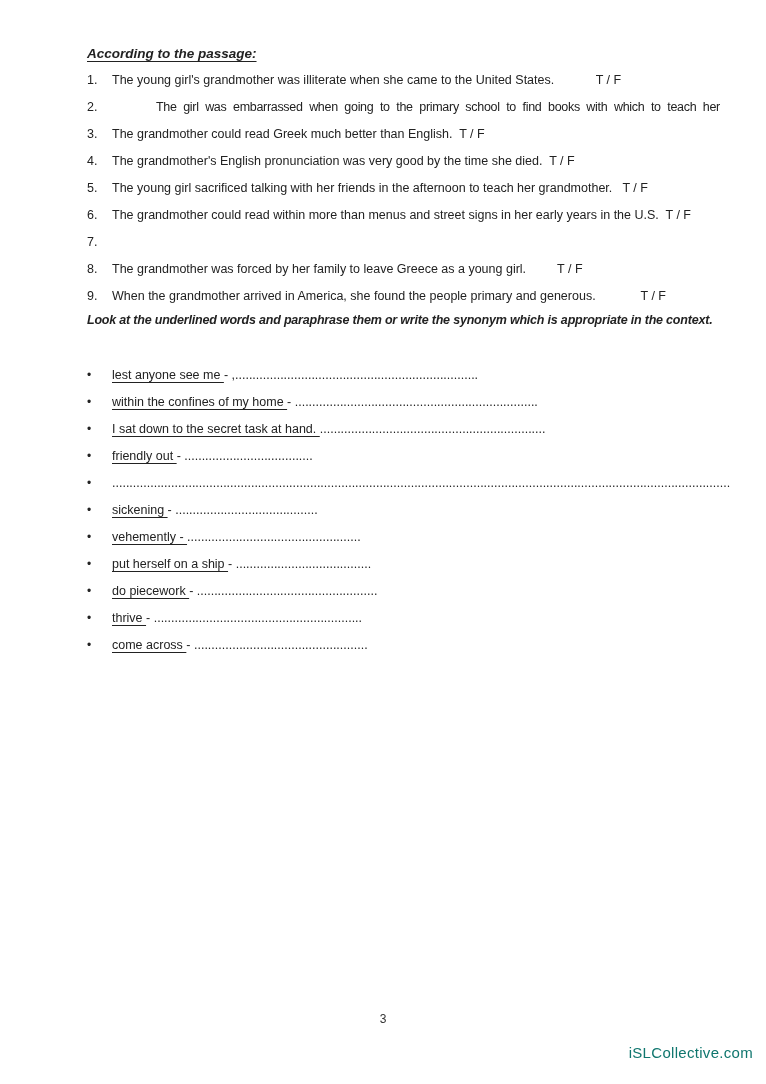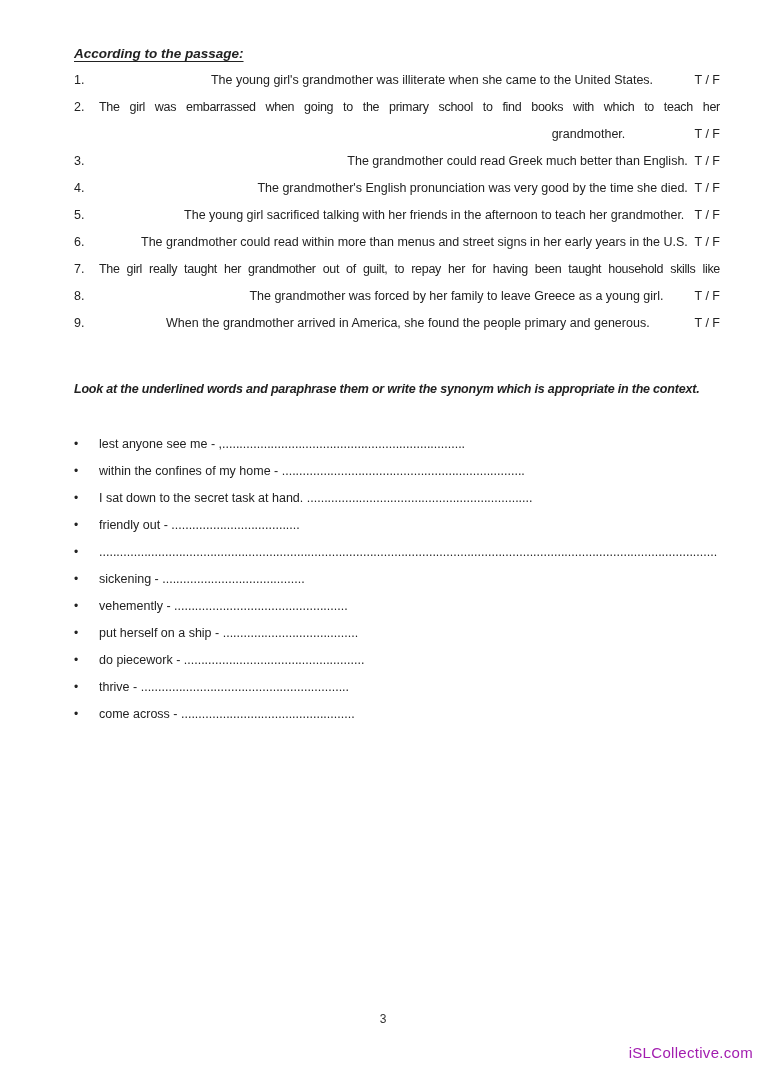--- a/index.html
+++ b/index.html
@@ -4,79 +4,77 @@
 <style>
   html, body { margin: 0; padding: 0; }
   body {
     width: 766px; height: 1084px;
     background: #ffffff;
     position: relative;
     overflow: hidden;
     font-family: "Liberation Sans", sans-serif;
     color: #222222;
   }
-  .content { position: absolute; top: 44px; left: 74px; right: 46px; }
+  .content { position: absolute; top: 44px; left: 87px; right: 46px; }
 
   .heading {
     font-size: 13.5px; font-weight: bold; font-style: italic;
     text-decoration: underline; text-underline-offset: 3px;
     line-height: 20px; margin-bottom: 3px;
   }
 
   .q { display: flex; }
   .qnum { flex: 0 0 25px; width: 25px; line-height: 27px; font-size: 12.5px; }
   .qbody { flex: 1; min-width: 0; }
-  .qline { line-height: 27px; font-size: 12.5px; white-space: pre; text-align: right; }
+  .qline { line-height: 27px; font-size: 12.5px; white-space: pre; }
   .qline.justified {
     white-space: normal;
     text-align: justify; text-align-last: justify;
-    letter-spacing: -0.3px; word-spacing: -1px;
+    letter-spacing: -0.3px; word-spacing: -1px; margin-left: 44px;
   }
 
   .instruction {
-    margin-top: 42px;
     font-size: 12.5px; font-weight: bold; font-style: italic;
     letter-spacing: -0.2px; white-space: nowrap; line-height: 20px;
   }
 
   .bullets { margin-top: 32px; }
   .b { display: flex; }
   .bdot { flex: 0 0 25px; width: 25px; line-height: 27px; font-size: 12px; }
   .bbody { flex: 1; min-width: 0; }
   .bline { line-height: 27px; font-size: 12.5px; white-space: pre; }
-  .u { text-underline-offset: 3px; }
+  .u { text-decoration: underline; text-underline-offset: 3px; }
 
   .page-num {
     position: absolute; top: 1012px; left: 0; width: 100%;
     text-align: center; font-size: 12px; color: #333333;
   }
   .watermark {
     position: absolute; top: 1044px; right: 13px;
-    font-size: 15px; color: #a21caf; letter-spacing: 0.3px;
+    font-size: 15px; color: #0f766e; letter-spacing: 0.3px;
   }
 </style>
 </head>
 <body>
 
 <div class="content">
 
   <div class="heading">According to the passage:</div>
 
   <div>
     <div class="q">
       <span class="qnum">1.</span>
       <div class="qbody">
           <div class="qline">The young girl's grandmother was illiterate when she came to the United States.            T / F</div>
         </div>
     </div>
     <div class="q">
       <span class="qnum">2.</span>
       <div class="qbody">
         <div class="qline justified">The girl was embarrassed when going to the primary school to find books with which to teach her</div>
-        <div class="qline">grandmother.                    T / F</div>
       </div>
     </div>
     <div class="q">
       <span class="qnum">3.</span>
       <div class="qbody">
           <div class="qline">The grandmother could read Greek much better than English.  T / F</div>
         </div>
     </div>
     <div class="q">
       <span class="qnum">4.</span>
@@ -92,21 +90,20 @@
     </div>
     <div class="q">
       <span class="qnum">6.</span>
       <div class="qbody">
           <div class="qline">The grandmother could read within more than menus and street signs in her early years in the U.S.  T / F</div>
         </div>
     </div>
     <div class="q">
       <span class="qnum">7.</span>
       <div class="qbody">
-        <div class="qline justified">The girl really taught her grandmother out of guilt, to repay her for having been taught household skills like</div>
       </div>
     </div>
     <div class="q">
       <span class="qnum">8.</span>
       <div class="qbody">
           <div class="qline">The grandmother was forced by her family to leave Greece as a young girl.         T / F</div>
         </div>
     </div>
     <div class="q">
       <span class="qnum">9.</span>

